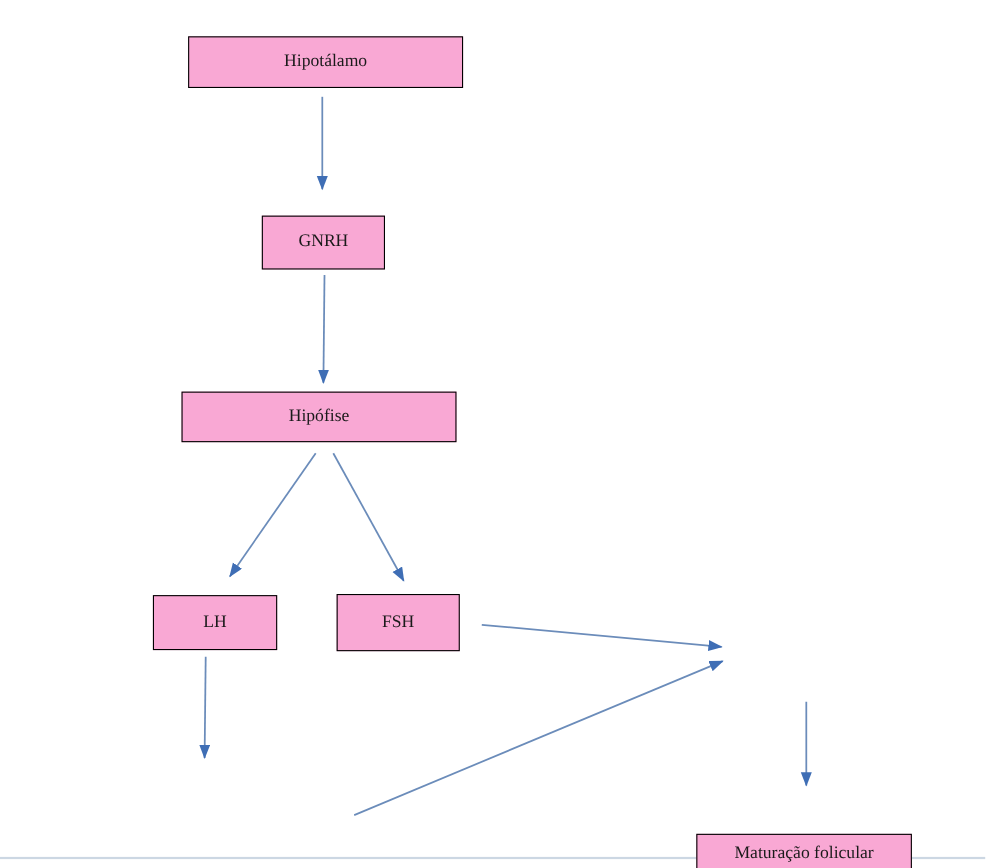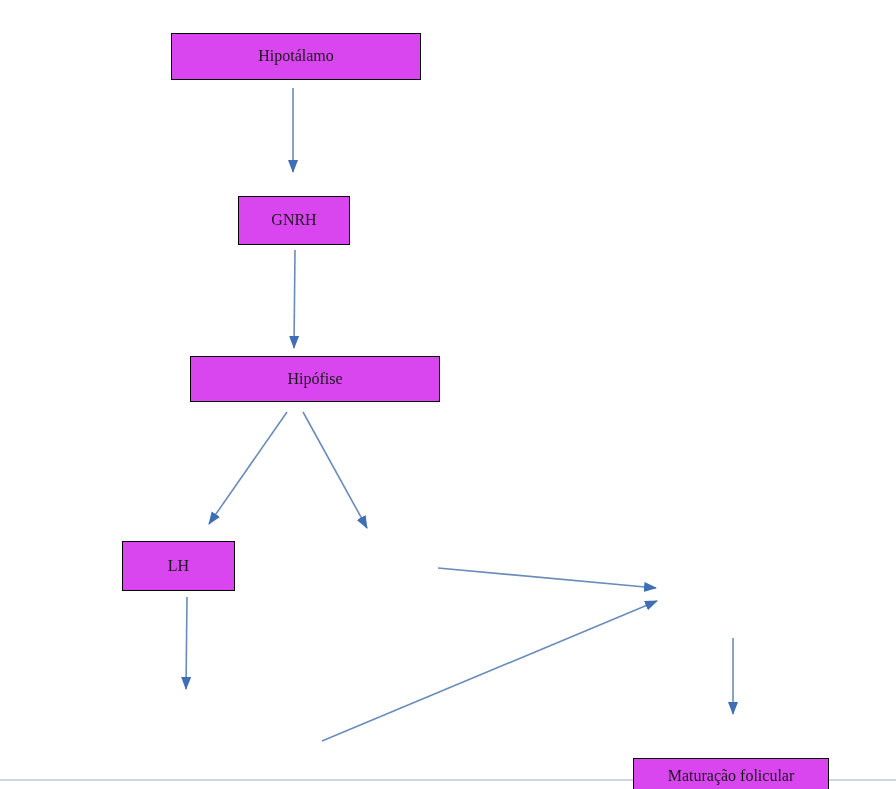--- a/index.html
+++ b/index.html
@@ -20,21 +20,21 @@
     left: 0;
     top: 0;
     width: 896px;
     height: 789px;
     pointer-events: none;
   }
   .flow-node {
     position: absolute;
     box-sizing: border-box;
     border: 1.5px solid #000000;
-    background: #d946ef;
+    background: #f9a8d4;
     display: flex;
     align-items: center;
     justify-content: center;
     text-align: center;
     font-size: 16px;
     color: #1a1a1a;
     line-height: 1.3;
     padding: 2px 26px;
   }
   .bottom-divider {
@@ -64,22 +64,25 @@
       <line x1="322" y1="741" x2="657" y2="601" stroke="#6b8cba" stroke-width="1.6" marker-end="url(#arrowhead)"></line>
       <line x1="733" y1="638" x2="733" y2="714" stroke="#6b8cba" stroke-width="1.6" marker-end="url(#arrowhead)"></line>
     </svg>
   <div class="bottom-divider" style="background: rgb(204, 215, 227);"></div>
 <div class="flow-node" style="left: 171px; top: 33px; width: 250px; height: 47px; border-color: rgb(0, 0, 0); color: rgb(26, 26, 26);">
       <span>Hipotálamo</span>
     </div>
     <div class="flow-node" style="left: 238px; top: 196px; width: 112px; height: 49px; border-color: rgb(0, 0, 0); color: rgb(26, 26, 26); align-items: center;">
       <span>GNRH</span>
     </div>
-    <div class="flow-node" style="left: 165px; top: 356px; width: 250px; height: 46px; border-color: rgb(0, 0, 0); color: rgb(26, 26, 26); margin-left: 25px;">
+    <div class="flow-node" style="left: 165px; top: 356px; width: 250px; height: 46px; border-color: rgb(0, 0, 0); color: rgb(26, 26, 26);">
       <span>Hipófise</span>
     </div>
-    <div class="flow-node" style="left: 122px; top: 541px; width: 113px; height: 50px; border-color: rgb(0, 0, 0); color: rgb(26, 26, 26);">
+    <div class="flow-node" style="left: 139px; top: 541px; width: 113px; height: 50px; border-color: rgb(0, 0, 0); color: rgb(26, 26, 26);">
       <span>LH</span>
+    </div>
+    <div class="flow-node" style="left: 306px; top: 540px; width: 112px; height: 52px; border-color: rgb(0, 0, 0); color: rgb(26, 26, 26);">
+      <span>FSH</span>
     </div>
     <div class="flow-node" style="left: 633px; top: 735px; width: 196px; height: 37px; border-color: rgb(0, 0, 0); color: rgb(26, 26, 26); margin-top: 23px;">
       <span>Maturação folicular</span>
     </div>
   </div>
 
 </body></html>

